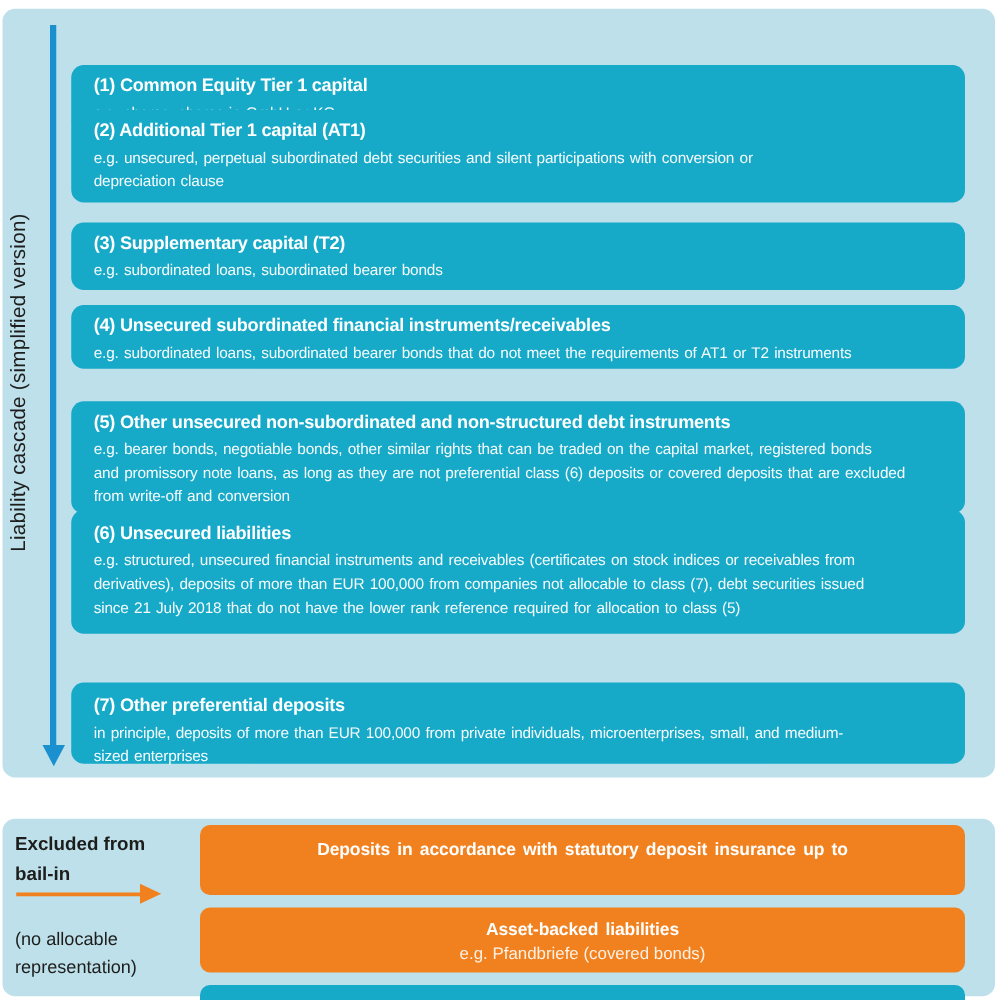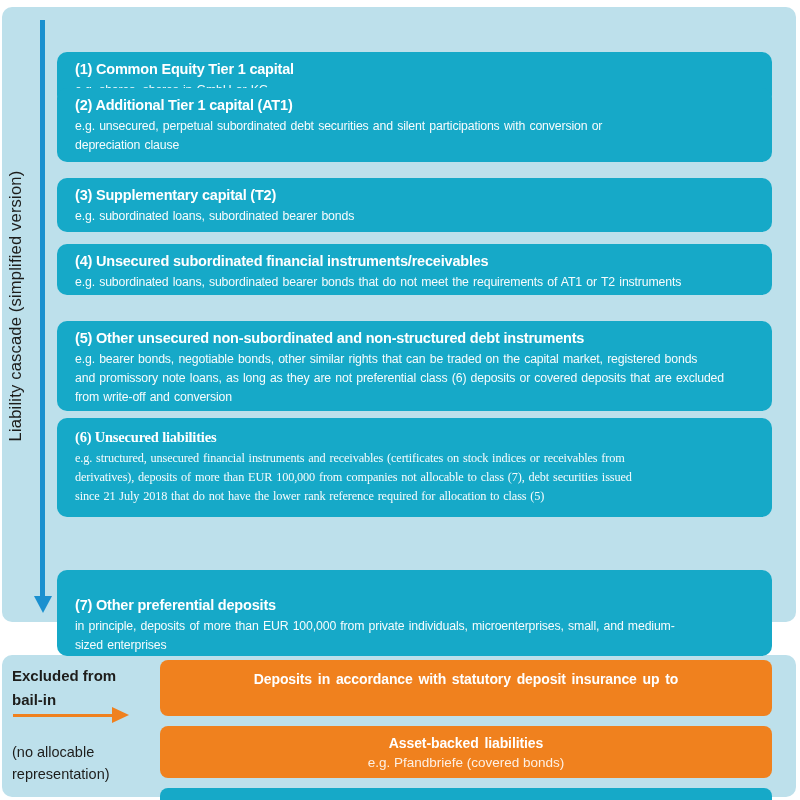--- a/index.html
+++ b/index.html
@@ -73,22 +73,22 @@
     letter-spacing: -0.15px;
     word-spacing: 1px;
     color: rgba(255,255,255,0.96);
     white-space: nowrap;
   }
   .b1 { top: 20px;  height: 53px; margin-top: 32px; }
   .b2 { top: 88px;  height: 74px; }
   .b3 { top: 178px; height: 54px; }
   .b4 { top: 244px; height: 51px; }
   .b5 { top: 321px; height: 90px; }
-  .b6 { top: 418px; height: 99px; padding-top: 9px; font-family: Liberation Serif, serif; }
-  .b7 { top: 570px; height: 86px; padding-top: 25px; }
+  .b6 { top: 408px; height: 99px; padding-top: 9px; }
+  .b7 { top: 546px; height: 65px; padding-top: 9px; }
 
   #excluded-label {
     position: absolute;
     left: 12px; top: 664px;
     font-size: 15px;
     line-height: 24px;
     font-weight: bold;
     color: #1D1D1B;
   }
   #excluded-arrow-line {

